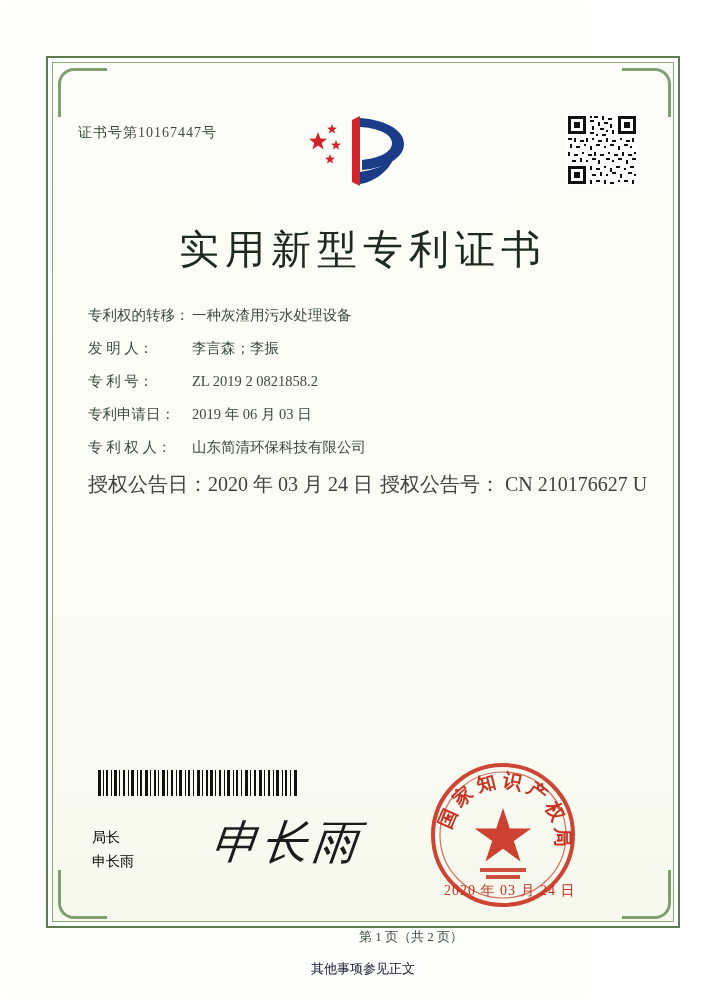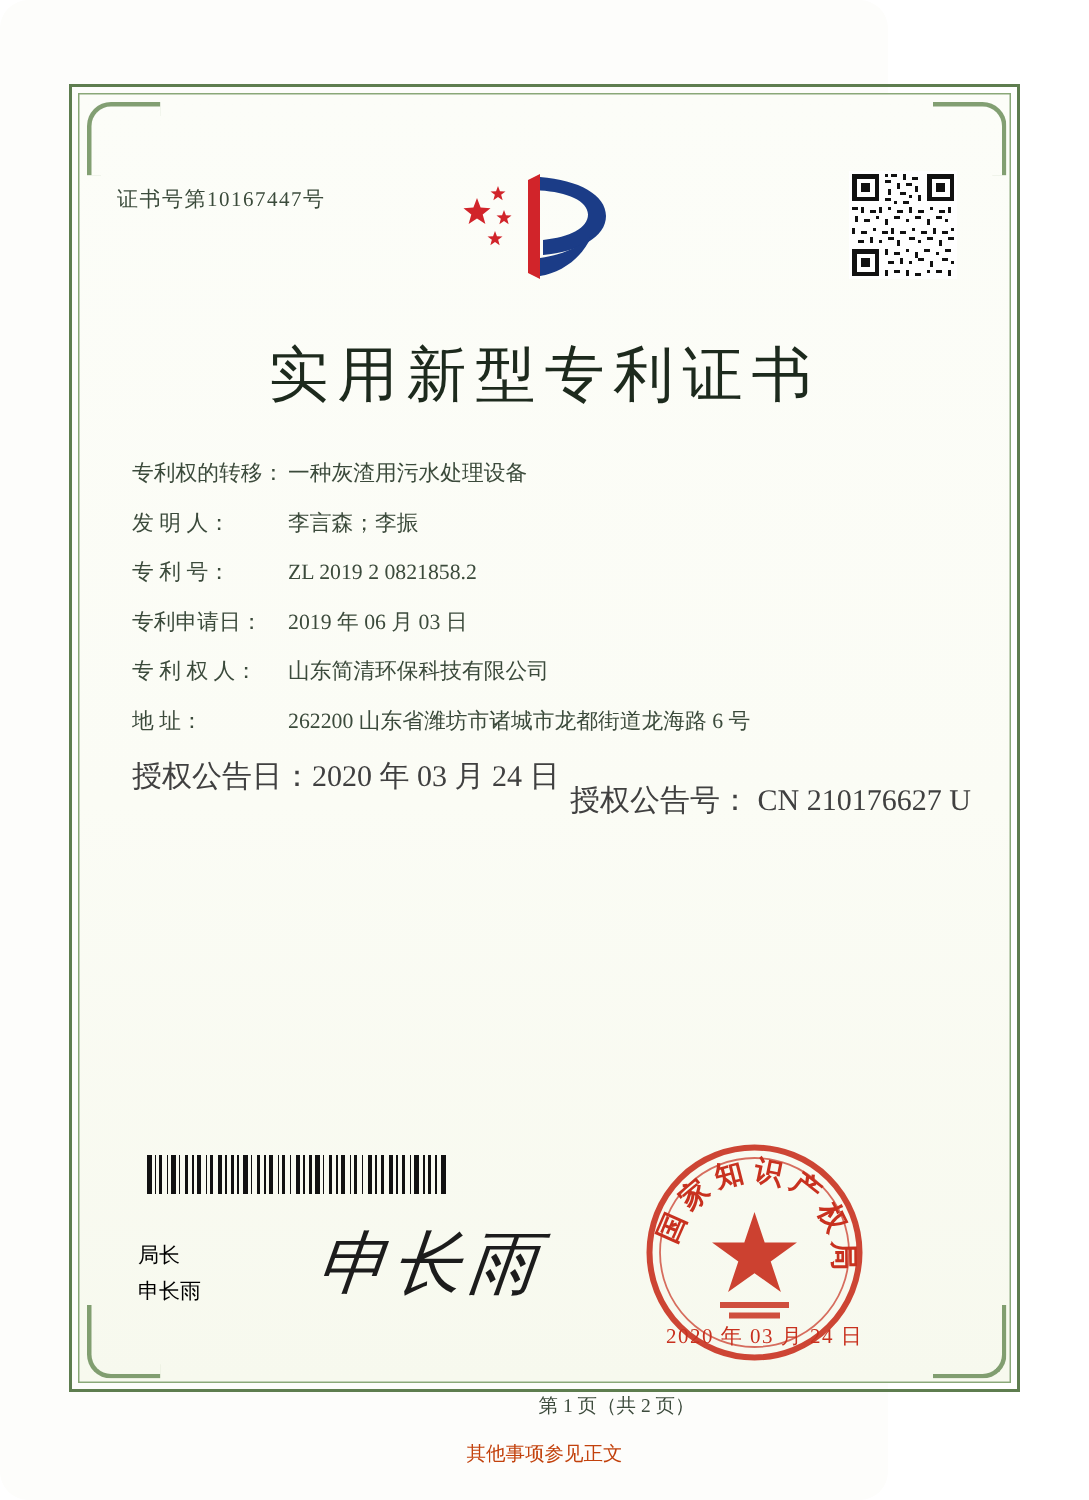--- a/index.html
+++ b/index.html
@@ -128,21 +128,21 @@
   .row-grant {
     position: relative;
     height: 33px;
     font-size: 20px;
     color: #404040;
     white-space: nowrap;
   }
   .row-grant .seg2 {
     position: absolute;
     left: 292px;
-    top: 16px;
+    top: 0;
   }
 
   
   .paragraphs {
     position: absolute;
     left: 88px;
     top: 600px;
     width: 550px;
     font-size: 13px;
     line-height: 24px;
@@ -212,21 +212,21 @@
     color: #3d4b3d;
     padding-left: 48px;
   }
   .watermark-bottom {
     position: absolute;
     left: 0;
     top: 960px;
     width: 726px;
     text-align: center;
     font-size: 13px;
-    color: #c2410c;
+    color: #0f172a;
   }
 </style>
 </head>
 <body>
 
 <div class="page">
 
   <div class="frame-outer"></div>
   <div class="frame-inner"></div>
   <div class="corner tl"></div>
@@ -360,23 +360,20 @@
     </div>
     <div class="row">
       <span class="lbl">专 利 号：</span><span class="val">ZL 2019 2 0821858.2</span>
     </div>
     <div class="row">
       <span class="lbl">专利申请日：</span><span class="val">2019 年 06 月 03 日</span>
     </div>
     <div class="row">
       <span class="lbl">专 利 权 人：</span><span class="val">山东简清环保科技有限公司</span>
     </div>
-    <div class="row">
-      <span class="lbl">地      址：</span><span class="val">262200 山东省潍坊市诸城市龙都街道龙海路 6 号</span>
-    </div>
     <div class="row-grant">
       <span class="lbl">授权公告日：</span><span class="val">2020 年 03 月 24 日</span>
       <span class="seg2">
         <span>授权公告号：</span>
         <span>CN 210176627 U</span>
       </span>
     </div>
   </div>
 
 

